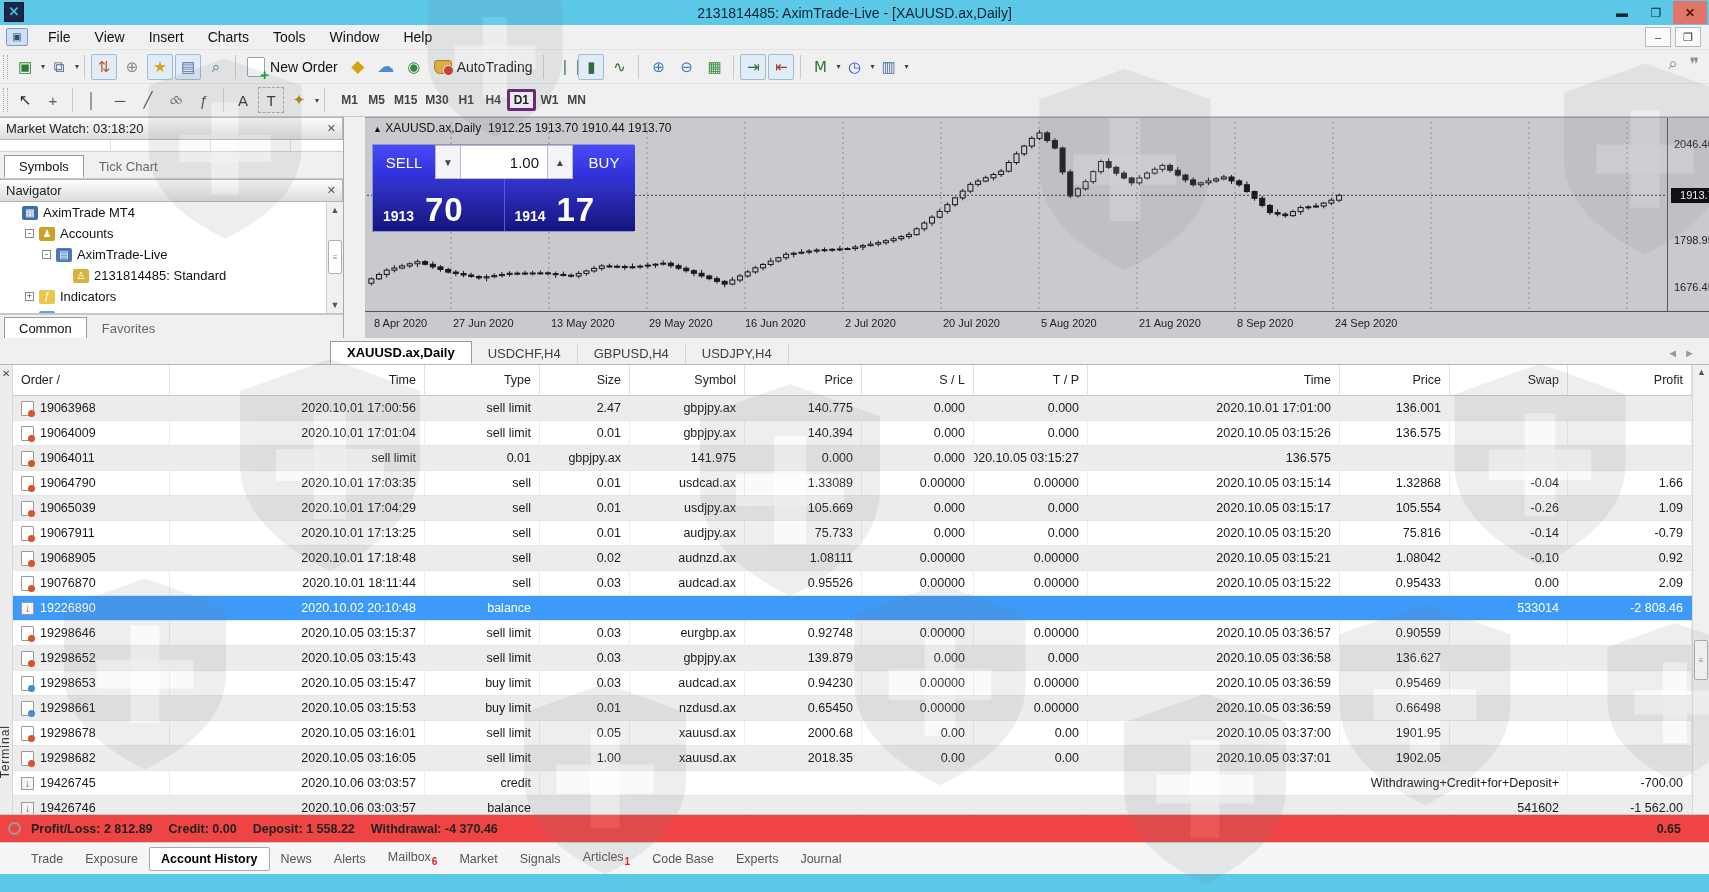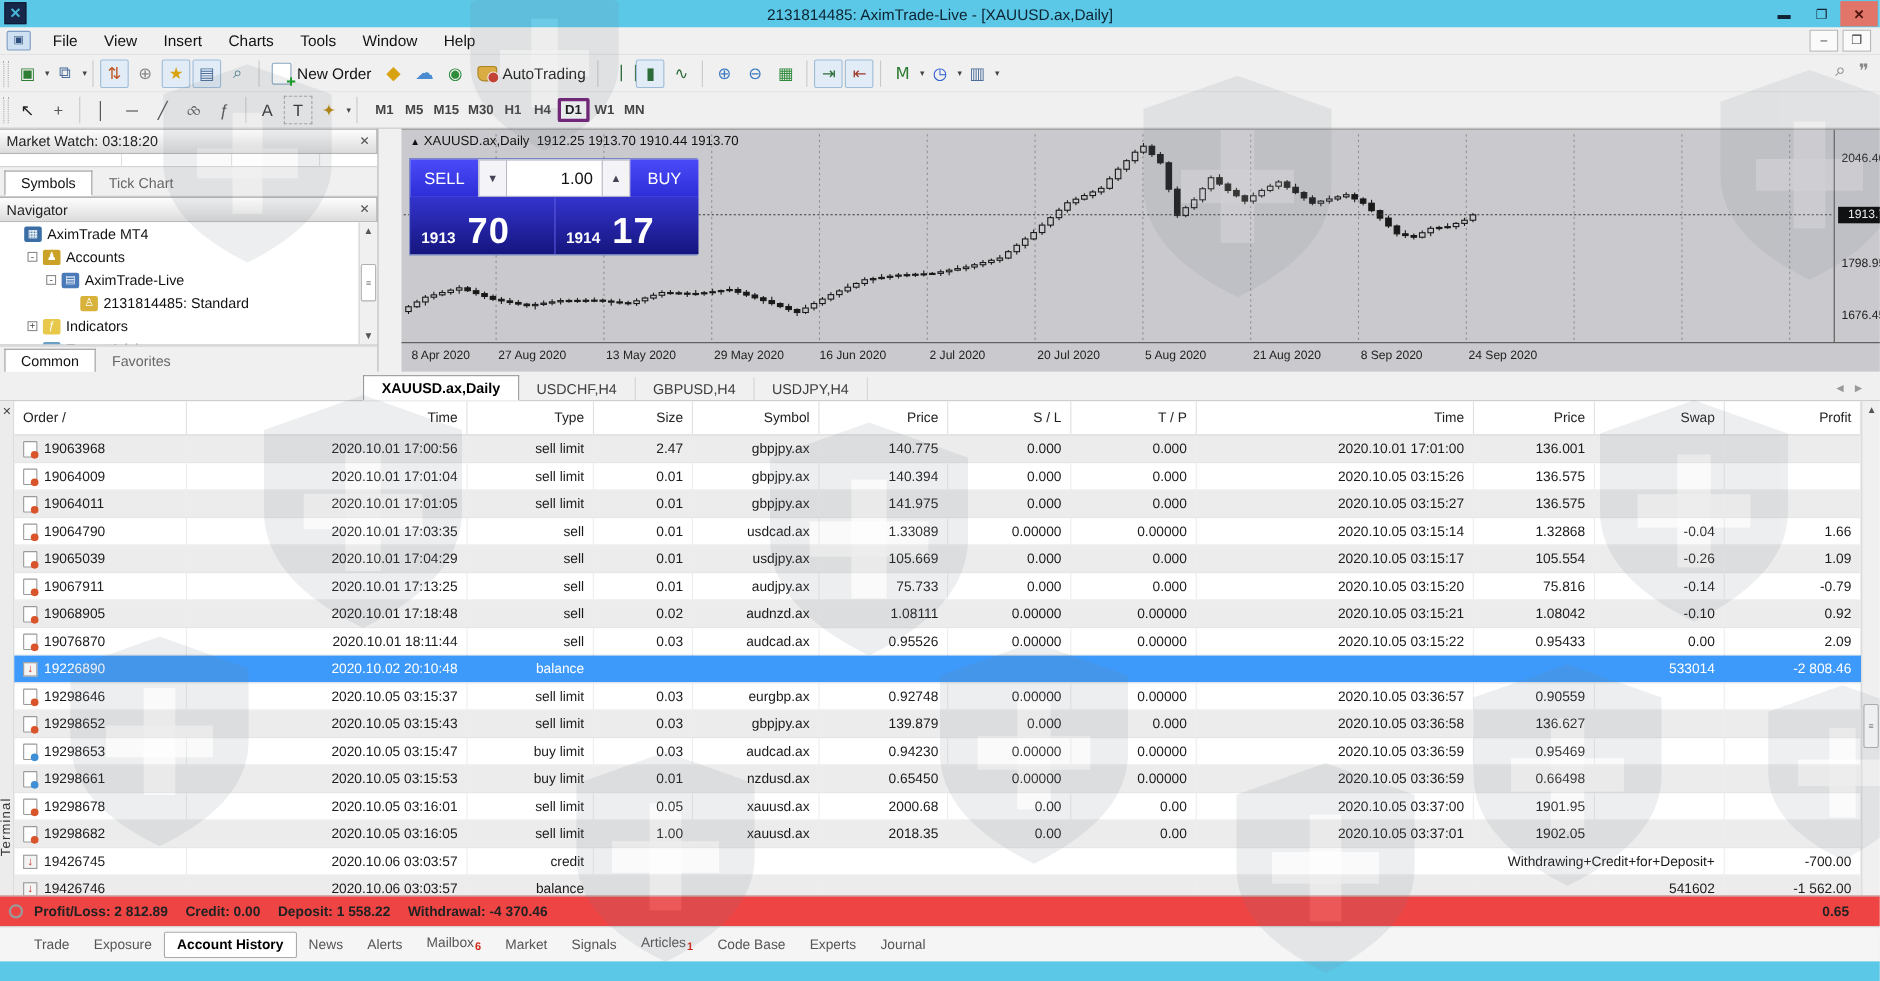--- a/index.html
+++ b/index.html
@@ -590,21 +590,21 @@
     <div class="price-axis">
       <div id="price-ticks">
           <div class="price-tick" style="top: 20px;">2046.40</div>
           <div class="price-tick" style="top: 115.651px;">1798.95</div>
           <div class="price-tick" style="top: 163.003px;">1676.45</div>
         </div>
       <div class="price-cur" id="price-cur" style="top: 69.7949px;">1913.70</div>
     </div>
     <div class="date-axis" id="date-axis">
         <div class="date-tick" style="left: -10px; padding-left: 19px;">8 Apr 2020</div>
-        <div class="date-tick" style="left: 88px;">27 Aug 2020</div>
+        <div class="date-tick" style="left: 88px;">27 Jun 2020</div>
         <div class="date-tick" style="left: 186px;">13 May 2020</div>
         <div class="date-tick" style="left: 284px;">29 May 2020</div>
         <div class="date-tick" style="left: 380px;">16 Jun 2020</div>
         <div class="date-tick" style="left: 480px;">2 Jul 2020</div>
         <div class="date-tick" style="left: 578px;">20 Jul 2020</div>
         <div class="date-tick" style="left: 676px;">5 Aug 2020</div>
         <div class="date-tick" style="left: 774px;">21 Aug 2020</div>
         <div class="date-tick" style="left: 872px;">8 Sep 2020</div>
         <div class="date-tick" style="left: 970px;">24 Sep 2020</div>
       </div>
@@ -670,21 +670,20 @@
           <div class="cell num">2020.10.05 03:15:26</div>
           <div class="cell num">136.575</div>
           <div class="cell num"></div>
           <div class="cell num"></div>
         </div>
         <div class="tbl-row data alt">
           <div class="cell left">
             <span class="ord-ico sell"></span>
             <span>19064011</span>
           </div>
-          <div class="cell num">2020.10.01 17:01:05</div>
           <div class="cell num">sell limit</div>
           <div class="cell num">0.01</div>
           <div class="cell num">gbpjpy.ax</div>
           <div class="cell num">141.975</div>
           <div class="cell num">0.000</div>
           <div class="cell num">0.000</div>
           <div class="cell num">2020.10.05 03:15:27</div>
           <div class="cell num">136.575</div>
           <div class="cell num"></div>
           <div class="cell num"></div>

